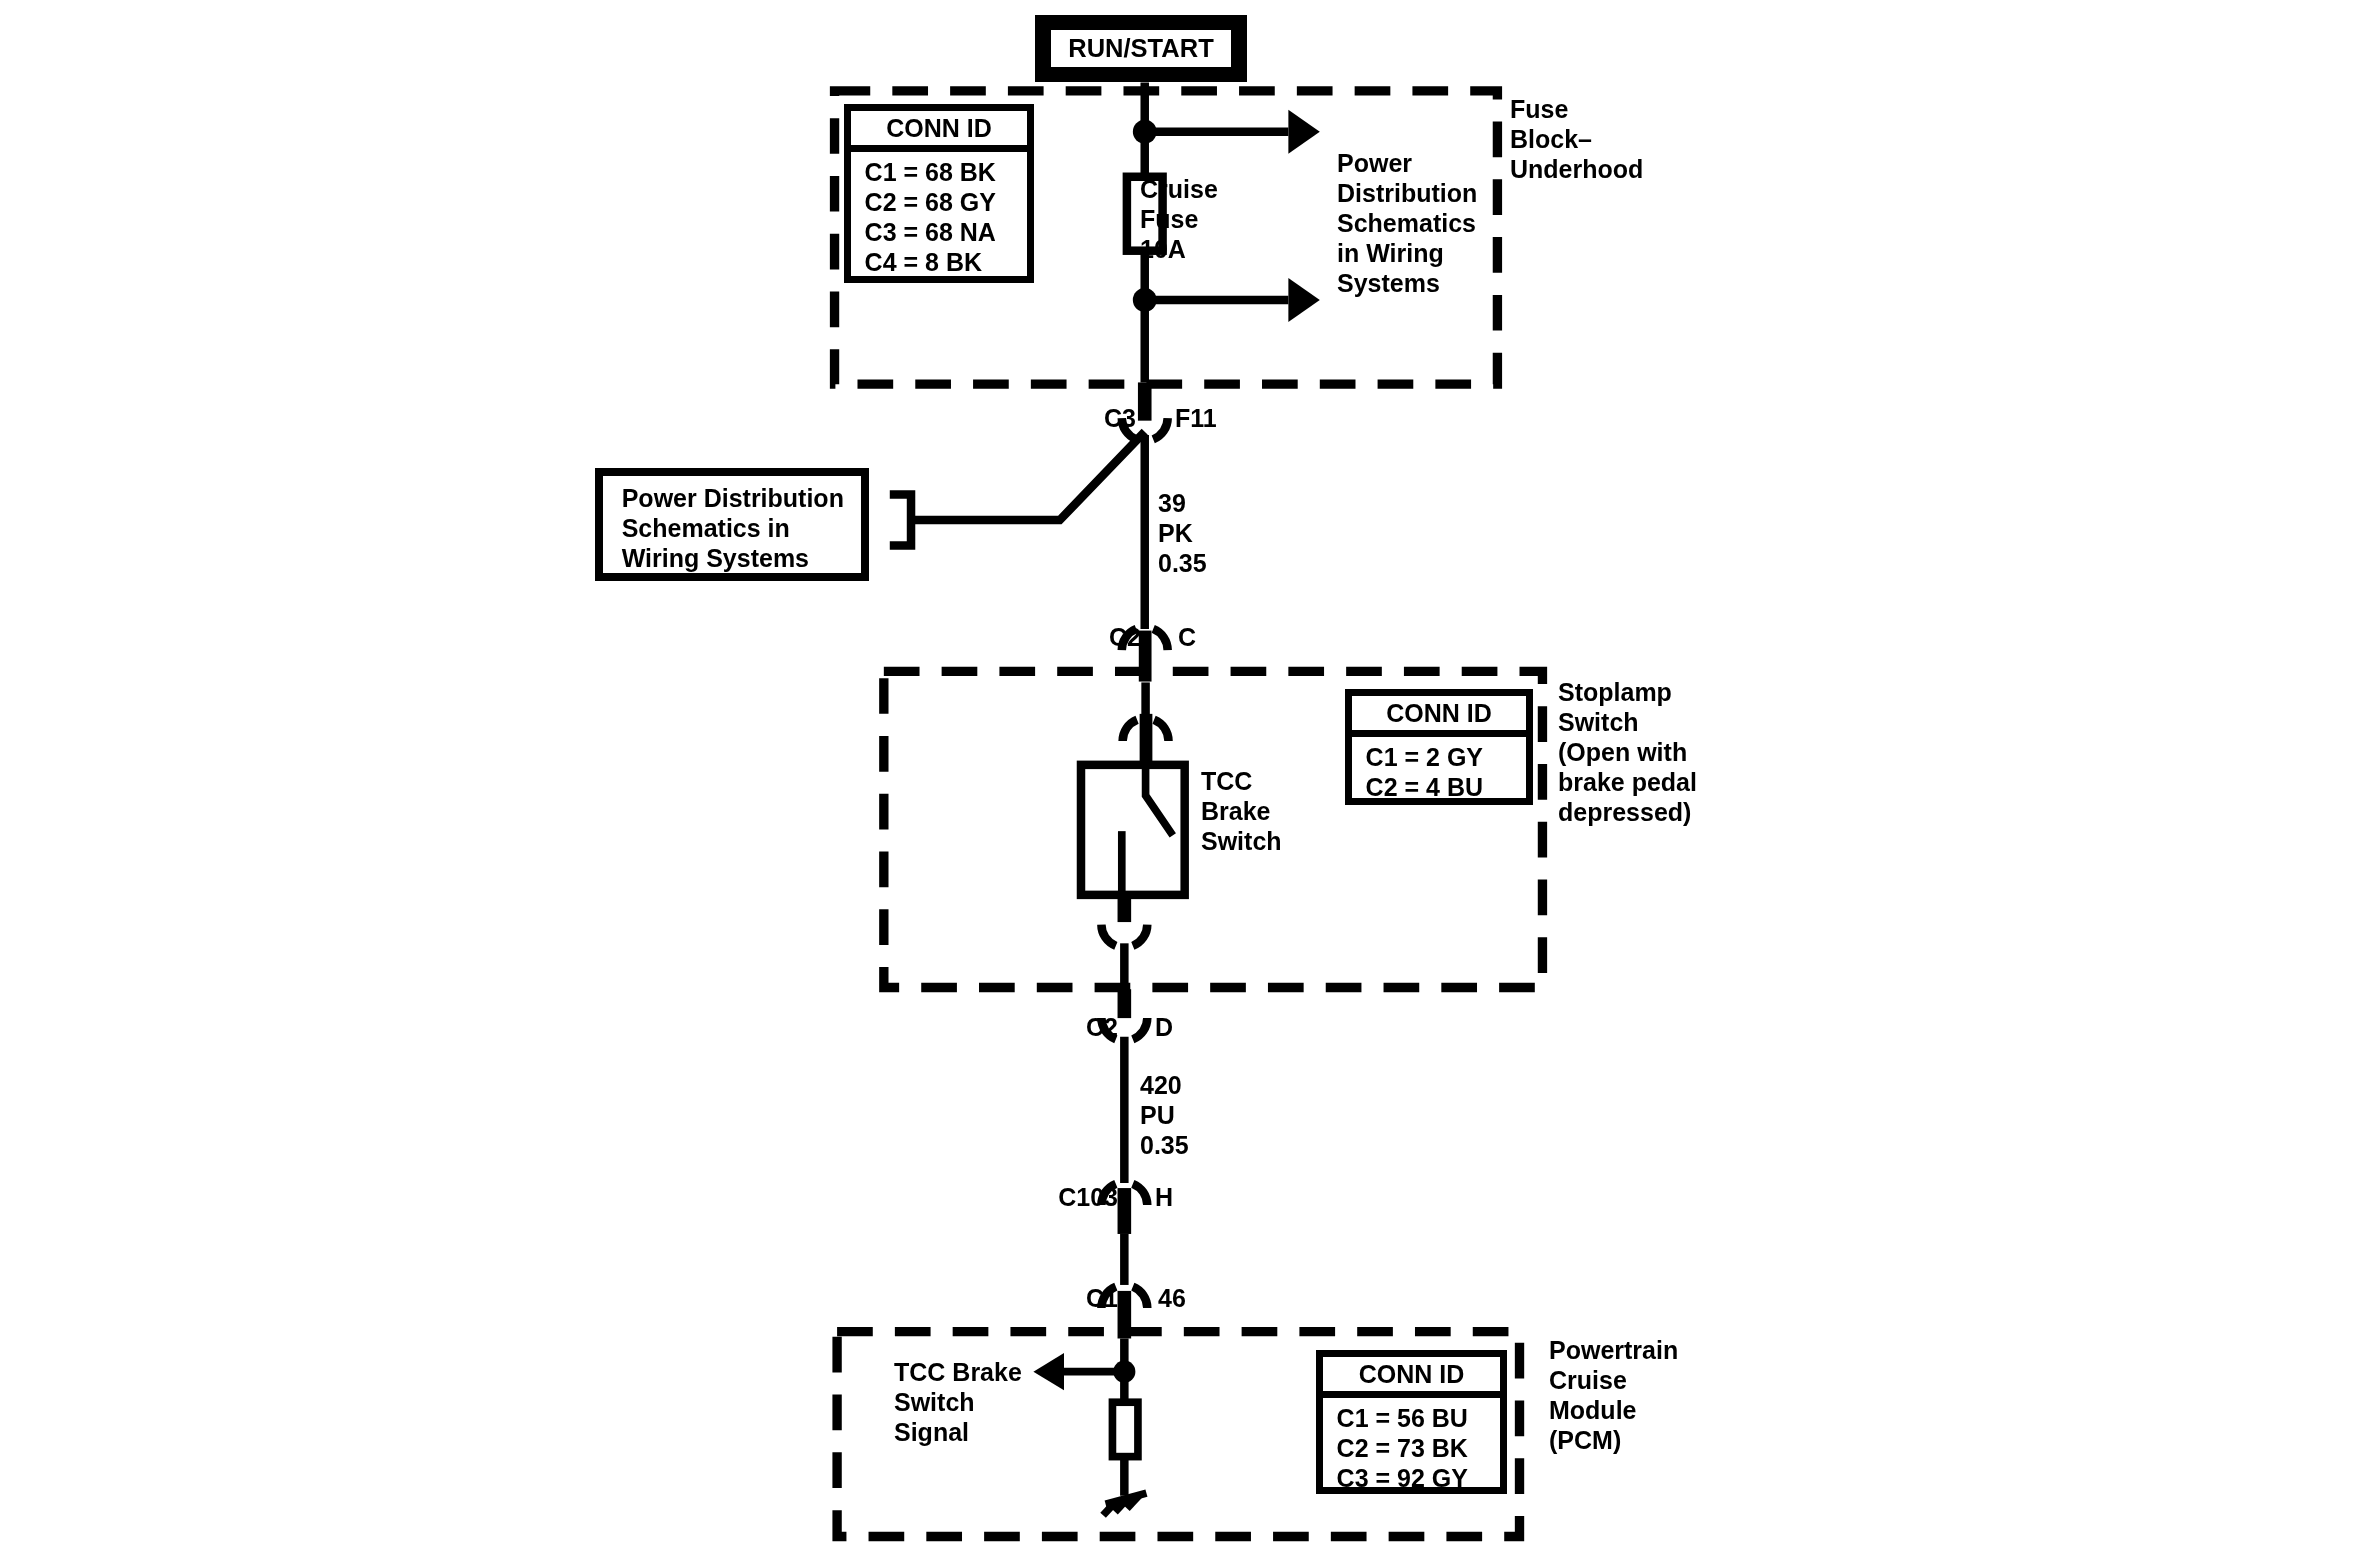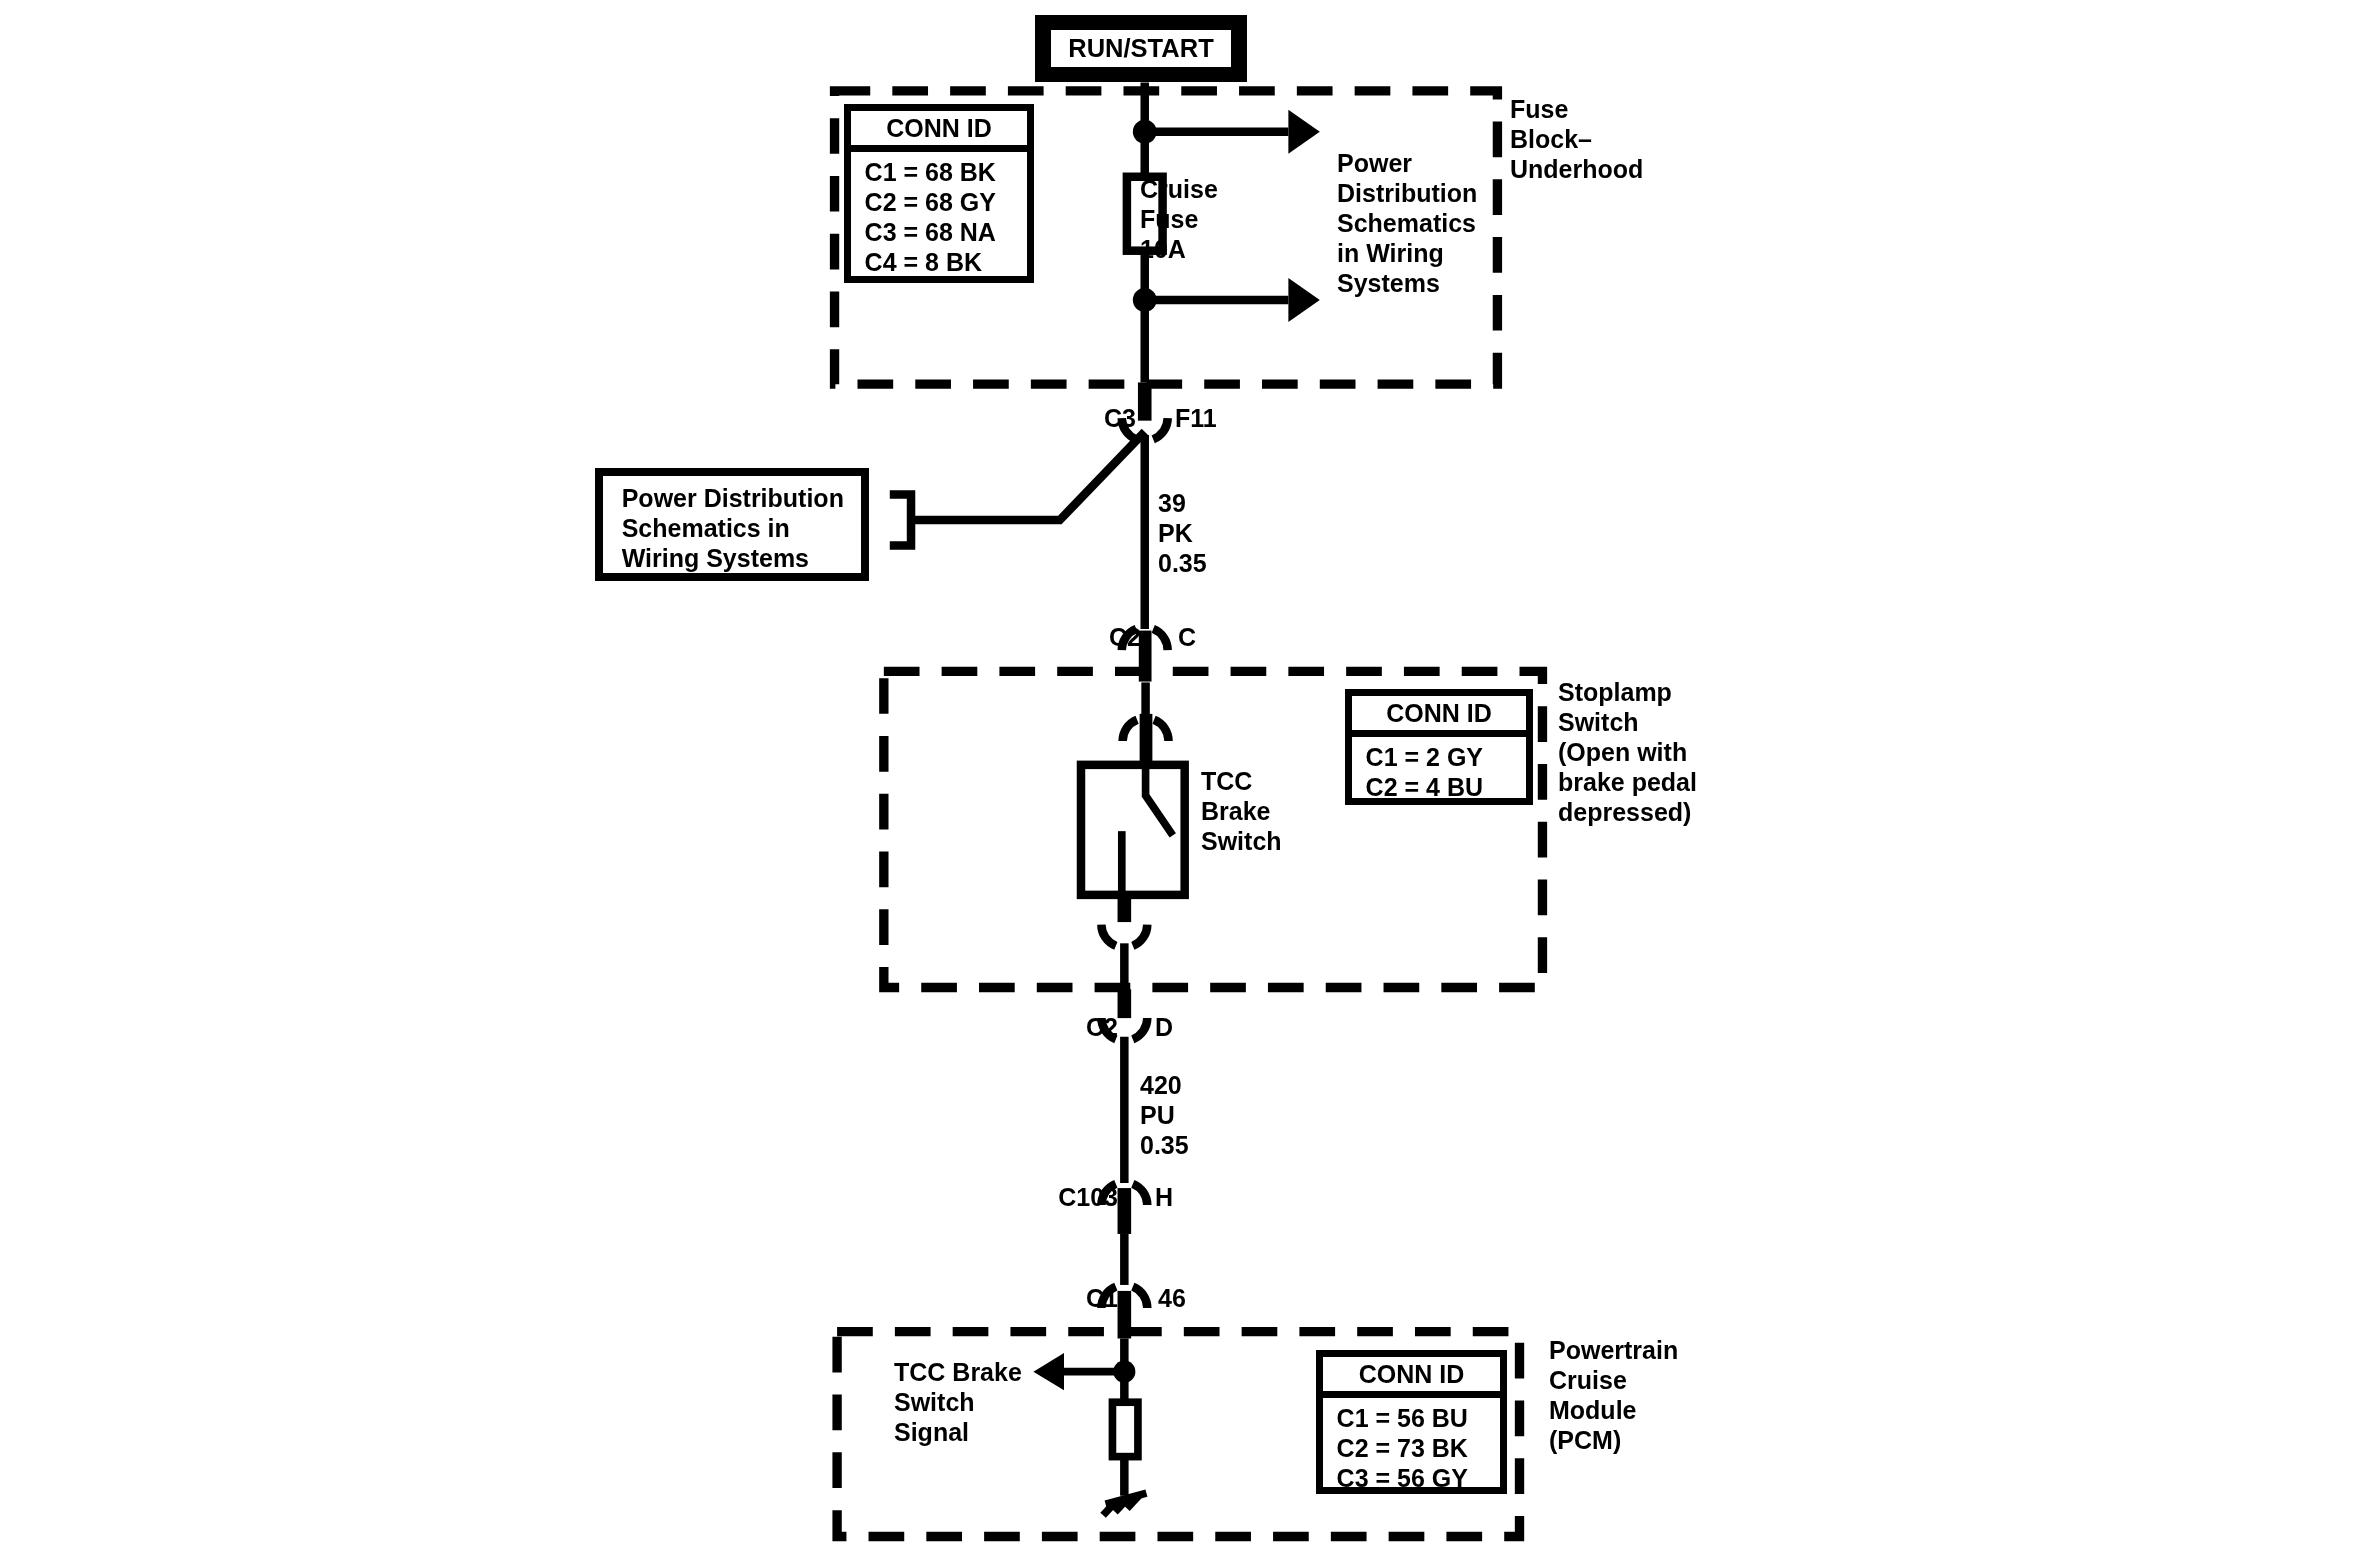--- a/index.html
+++ b/index.html
@@ -234,21 +234,21 @@
     <div>TCC Brake</div>
     <div>Switch</div>
     <div>Signal</div>
   </div>
 
   <div class="connid" style="left:1316px;top:1350px;width:191px;height:144px;">
     <div class="t">CONN ID</div>
     <div class="r">
       <div>C1 = 56 BU</div>
       <div>C2 = 73 BK</div>
-      <div>C3 = 56 GY</div>
+      <div>C3 = 92 GY</div>
     </div>
   </div>
 
   <div class="abs lbl" style="left:1541px;top:1335px;margin-left:8px;">
     <div>Powertrain</div>
     <div>Cruise</div>
     <div>Module</div>
     <div>(PCM)</div>
   </div>
 

